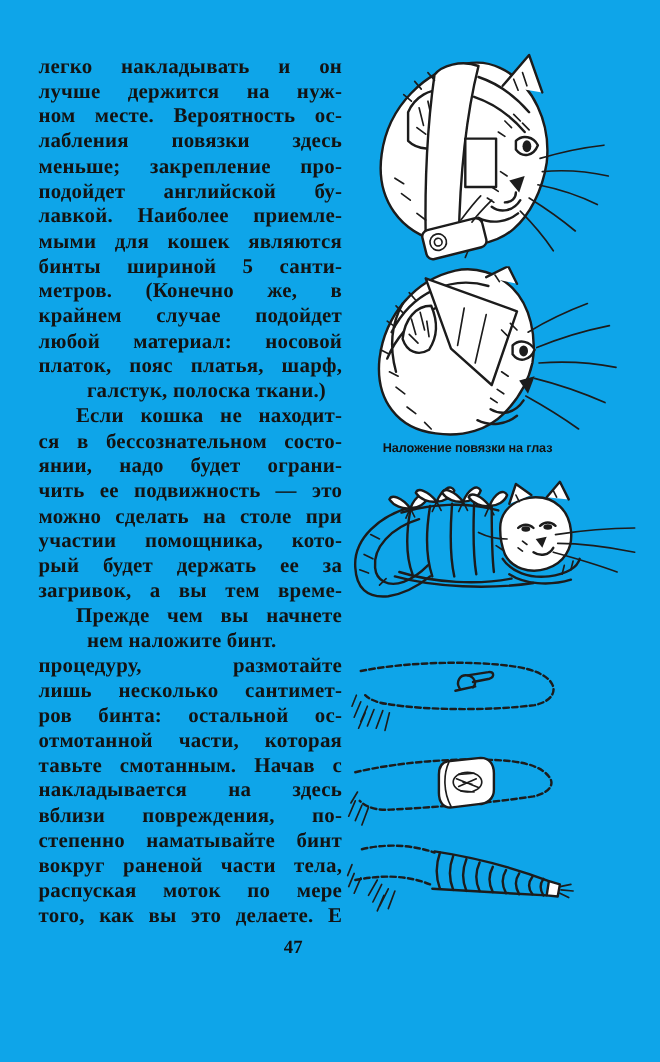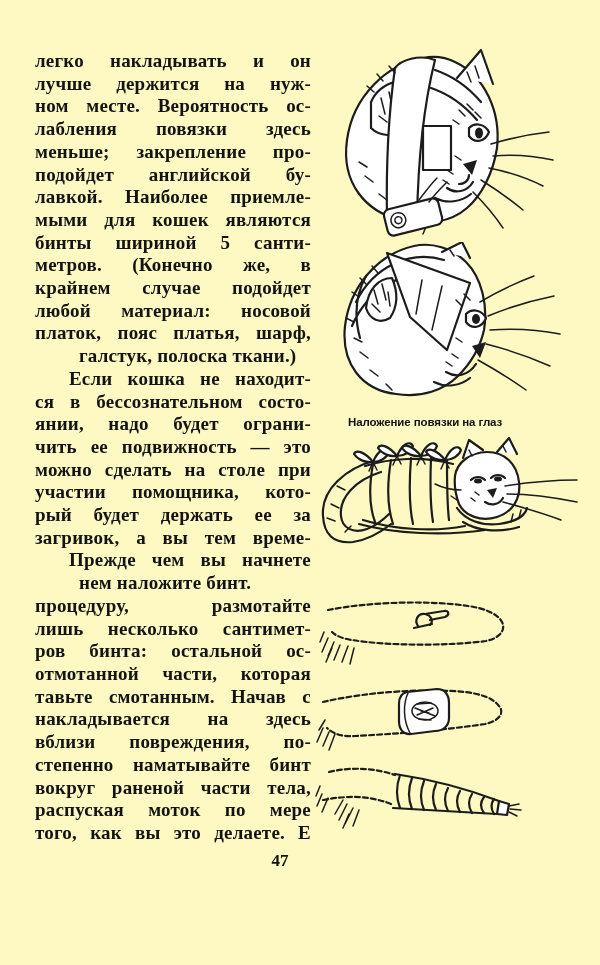--- a/index.html
+++ b/index.html
@@ -1,34 +1,34 @@
 <!DOCTYPE html>
 <html><head>
 <meta charset="utf-8">
 <style>
   html,body{margin:0;padding:0;}
   body{
     width:600px;height:965px;background:#ffffff;position:relative;
     font-family:"Liberation Serif",serif;color:#131313;overflow:hidden;
   }
-  .page{position:absolute;inset:0;background:#fef9c3;}
+  .page{position:absolute;inset:0;background:#0ea5e9;}
   .text-col{
     position:absolute;left:35px;top:50px;width:276px;
     font-size:19px;line-height:22.7px;font-weight:700;letter-spacing:.2px;
   }
   .line{text-align:justify;text-align-last:justify;}
   .line.last{text-align-last:left;margin-left:44px;}
   .line.indent{padding-left:34px;}
   .caption{
-    position:absolute;left:348px;top:416px;width:240px;
+    position:absolute;left:348px;top:402px;width:240px;
     font-family:"Liberation Sans",sans-serif;font-weight:700;
     font-size:11.5px;letter-spacing:-.1px;color:#111;
   }
   .pagenum{
-    position:absolute;left:258px;top:851px;width:44px;text-align:center;
+    position:absolute;left:258px;top:851px;width:44px;text-align:left;
     font-size:17px;font-weight:700;color:#111;
   }
   .fig{position:absolute;}
   .ink{stroke:#1c1c1c;fill:none;stroke-width:2.2;stroke-linecap:round;stroke-linejoin:round;}
   .thin{stroke-width:1.5;}
   .fillw{fill:#ffffff;}
   .dark{fill:#1c1c1c;stroke:none;}
   .sketch{stroke-dasharray:5 3;}
 </style>
 </head>

